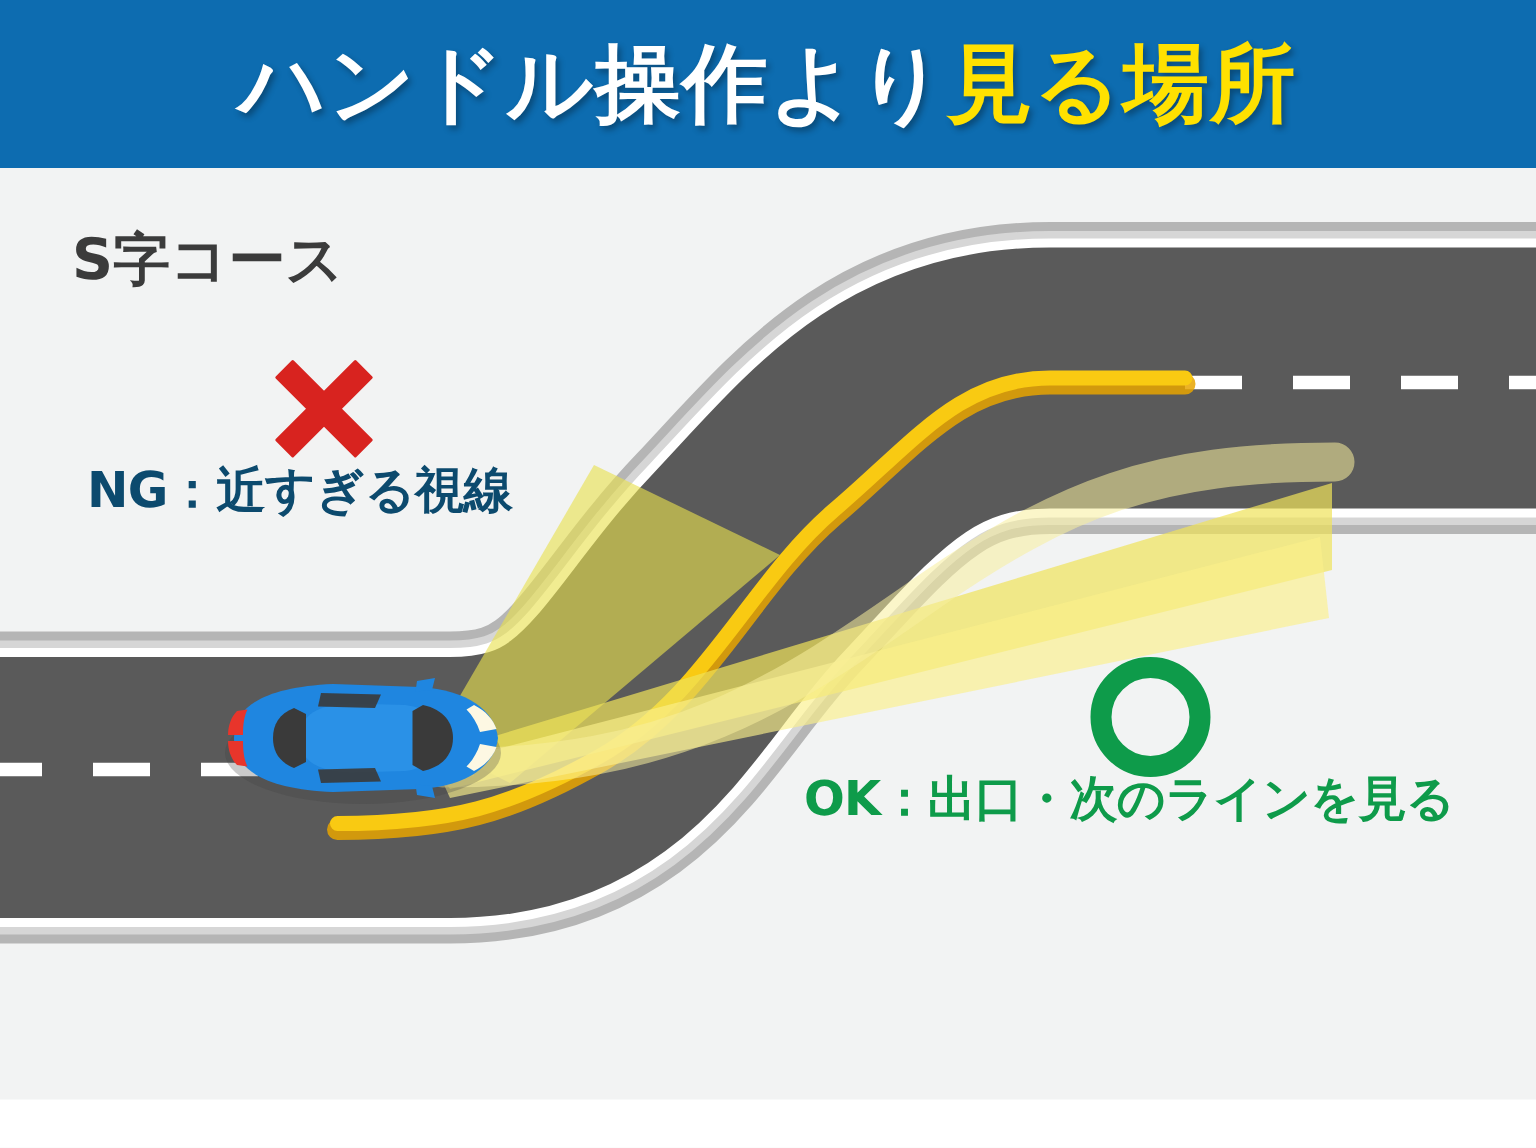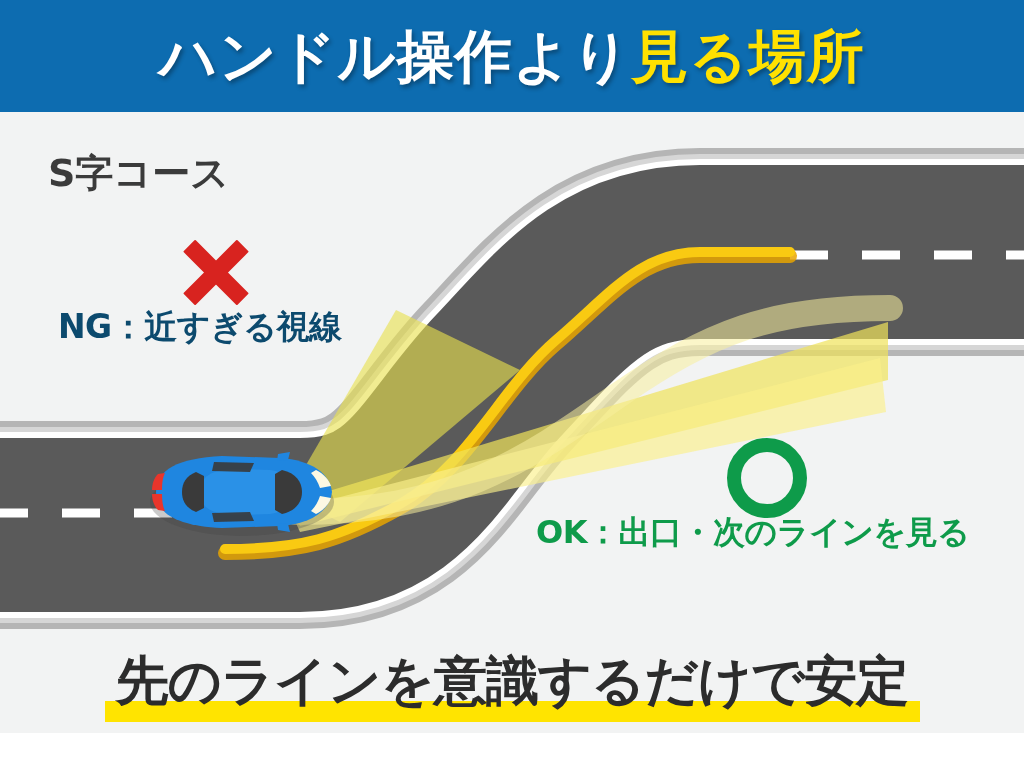--- a/index.html
+++ b/index.html
@@ -263,18 +263,14 @@
         <span class="s2"></span>
     </div>
 
     <div class="label" id="ng-label">NG：近すぎる視線</div>
 
     <div id="o-mark"></div>
 
     <div class="label" id="ok-label">OK：出口・次のラインを見る</div>
   </div>
 
-  <div id="footer-area">
-    <div id="footer-highlight"></div>
-    <div id="footer-text">先のラインを意識するだけで安定</div>
-  </div>
 
 </div>
 
 </body></html>

